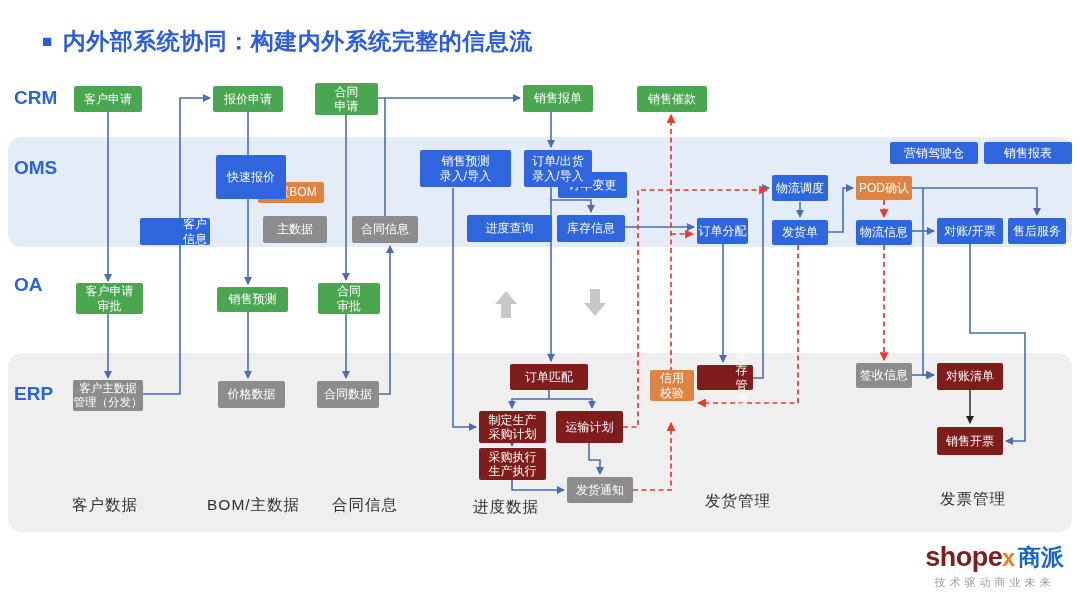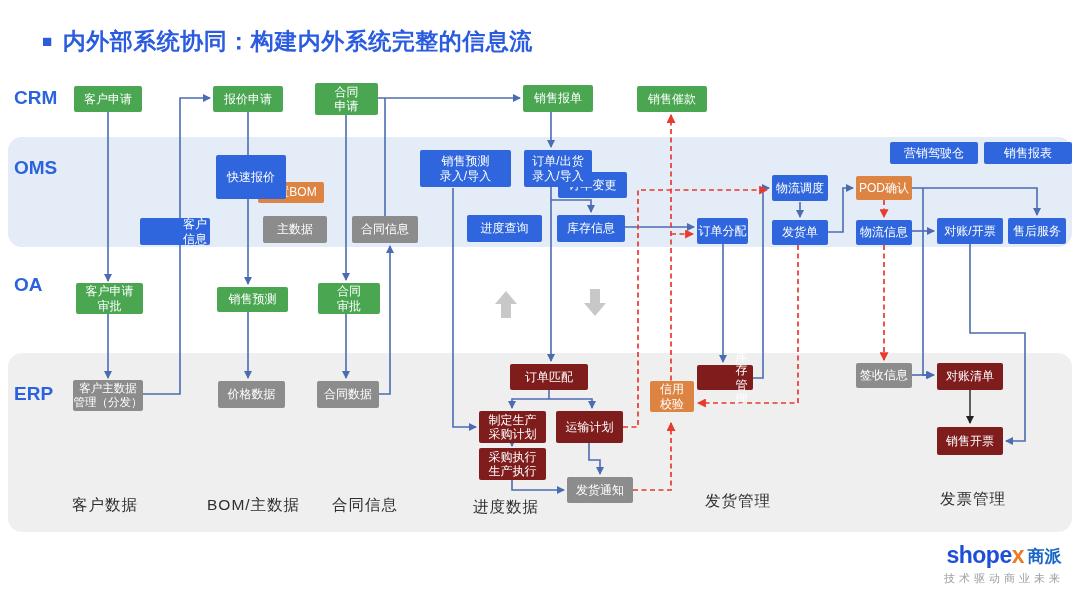--- a/index.html
+++ b/index.html
@@ -26,23 +26,23 @@
   .node.blue{background:#2f66dd;}
   .node.lightblue{background:#7f1d1d;}
   .node.orange{background:#dd8443;}
   .node.gray{background:#8c8c8c;}
 
   .section-label{position:absolute;z-index:4;color:#2f2f2f;font-size:15.5px;
                  font-weight:500;letter-spacing:1px;}
 
   .logo{position:absolute;right:16px;top:544px;z-index:4;text-align:center;}
   .logo .brandline{font-weight:bold;line-height:1;}
-  .logo .b-blue{color:#1d4ed8;font-size:23px;letter-spacing:-.5px;}
+  .logo .b-blue{color:#7f1d1d;font-size:27px;letter-spacing:-.5px;}
   .logo .b-x{color:#f07a21;font-size:23px;}
-  .logo .b-cn{color:#1766c6;font-size:17px;margin-left:3px;vertical-align:1px;}
+  .logo .b-cn{color:#1766c6;font-size:23px;margin-left:3px;vertical-align:1px;}
   .logo .tagline{margin-top:4px;color:#9aa0a6;font-size:11px;letter-spacing:4px;}
 </style>
 </head>
 <body>
 
 <div id="stage">
 
   <div class="band oms"></div>
   <div class="band erp"></div>
 
@@ -126,21 +126,21 @@
       <div class="node orange" style="left: 258px; top: 182px; width: 66px; height: 21px;">配置BOM</div>
       <div class="node blue" style="left: 216px; top: 155px; width: 70px; height: 44px;">快速报价</div>
       <div class="node blue" style="left: 140px; top: 218px; width: 70px; height: 27px; padding-left: 40px;">客户信息</div>
       <div class="node gray" style="left: 263px; top: 216px; width: 64px; height: 27px;">主数据</div>
       <div class="node gray" style="left: 352px; top: 216px; width: 66px; height: 27px;">合同信息</div>
       <div class="node blue" style="left: 420px; top: 150px; width: 91px; height: 37px;">销售预测
 录入/导入</div>
       <div class="node blue" style="left: 558px; top: 172px; width: 69px; height: 26px;">订单变更</div>
       <div class="node blue" style="left: 524px; top: 150px; width: 68px; height: 37px;">订单/出货
 录入/导入</div>
-      <div class="node blue" style="left: 467px; top: 215px; width: 75px; height: 27px;">进度查询</div>
+      <div class="node blue" style="left: 467px; top: 215px; width: 85px; height: 27px;">进度查询</div>
       <div class="node blue" style="left: 557px; top: 215px; width: 68px; height: 27px;">库存信息</div>
       <div class="node blue" style="left: 697px; top: 218px; width: 51px; height: 26px;">订单分配</div>
       <div class="node blue" style="left: 772px; top: 175px; width: 56px; height: 26px;">物流调度</div>
       <div class="node blue" style="left: 772px; top: 220px; width: 56px; height: 25px;">发货单</div>
       <div class="node orange" style="left: 856px; top: 176px; width: 56px; height: 24px;">POD确认</div>
       <div class="node blue" style="left: 856px; top: 220px; width: 56px; height: 25px;">物流信息</div>
       <div class="node blue" style="left: 937px; top: 218px; width: 66px; height: 26px;">对账/开票</div>
       <div class="node blue" style="left: 1008px; top: 218px; width: 58px; height: 26px;">售后服务</div>
       <div class="node blue" style="left: 890px; top: 142px; width: 88px; height: 22px;">营销驾驶仓</div>
       <div class="node blue" style="left: 984px; top: 142px; width: 88px; height: 22px;">销售报表</div>
@@ -154,21 +154,21 @@
       <div class="node gray" style="left: 218px; top: 381px; width: 67px; height: 27px;">价格数据</div>
       <div class="node gray" style="left: 317px; top: 381px; width: 62px; height: 27px;">合同数据</div>
       <div class="node lightblue" style="left: 510px; top: 364px; width: 78px; height: 26px;">订单匹配</div>
       <div class="node lightblue" style="left: 479px; top: 411px; width: 67px; height: 32px;">制定生产
 采购计划</div>
       <div class="node lightblue" style="left: 556px; top: 411px; width: 67px; height: 32px;">运输计划</div>
       <div class="node lightblue" style="left: 479px; top: 448px; width: 67px; height: 32px;">采购执行
 生产执行</div>
       <div class="node gray" style="left: 567px; top: 477px; width: 66px; height: 26px;">发货通知</div>
       <div class="node lightblue" style="left: 697px; top: 365px; width: 56px; height: 25px; padding-left: 33px;">库存管理</div>
-      <div class="node orange" style="left: 650px; top: 381px; width: 44px; height: 31px;">信用
+      <div class="node orange" style="left: 650px; top: 370px; width: 44px; height: 31px;">信用
 校验</div>
       <div class="node gray" style="left: 856px; top: 363px; width: 56px; height: 25px;">签收信息</div>
       <div class="node lightblue" style="left: 937px; top: 363px; width: 66px; height: 27px;">对账清单</div>
       <div class="node lightblue" style="left: 937px; top: 427px; width: 66px; height: 28px;">销售开票</div>
     </div>
 
   <span class="section-label" style="left:72px;top:495px">客户数据</span>
   <span class="section-label" style="left:207px;top:495px">BOM/主数据</span>
   <span class="section-label" style="left:332px;top:495px">合同信息</span>
   <span class="section-label" style="left:473px;top:497px">进度数据</span>

